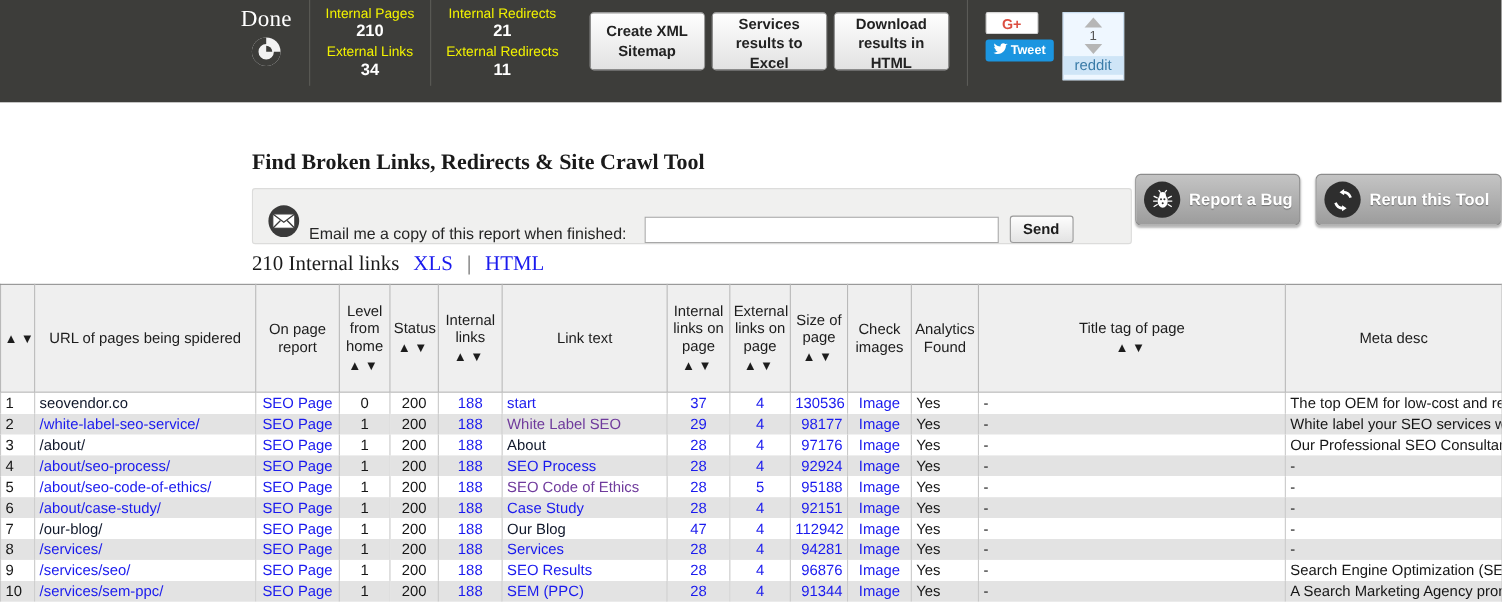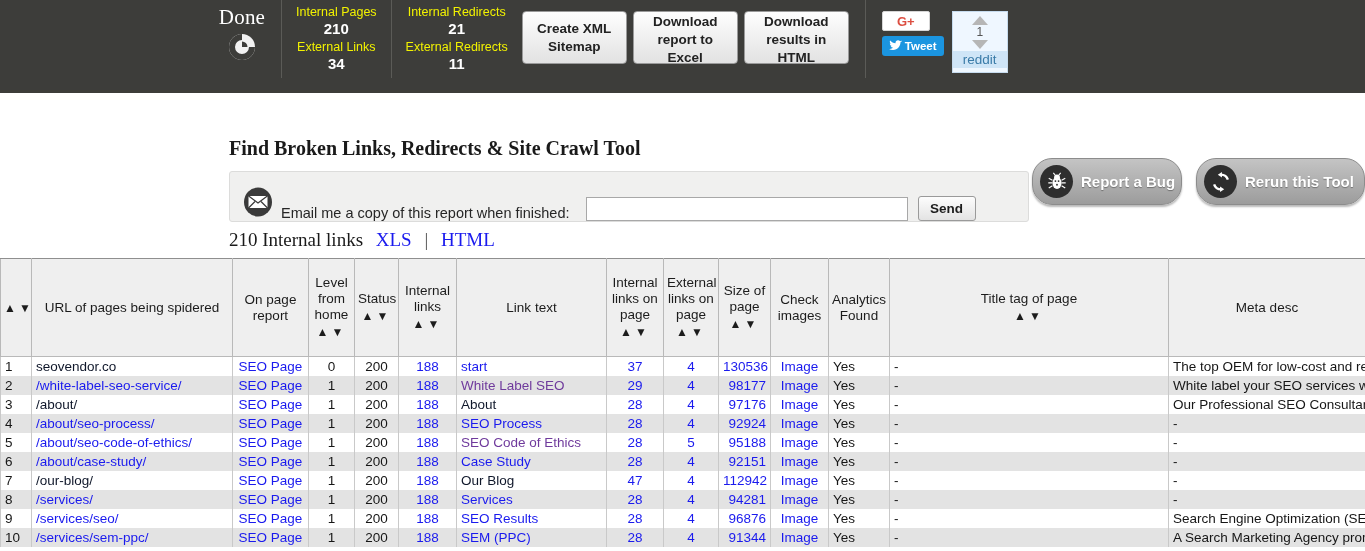--- a/index.html
+++ b/index.html
@@ -40,21 +40,21 @@
   .stat-label {
     color: #f2f200; font-size: 12.5px; font-weight: normal;
     line-height: 16px; white-space: nowrap;
   }
   .stat-value {
     color: #ffffff; font-size: 15px; font-weight: bold;
     line-height: 18px; margin-bottom: 1px;
   }
 
   #button-block {
-    padding-top: 11px;
+    margin-left: 14px; padding-top: 11px;
     display: flex; flex-direction: column; align-items: center;
   }
   #dl-buttons { display: flex; gap: 6px; }
   .dl-btn {
     width: 105px; height: 53px;
     background: linear-gradient(#fefefe, #e2e2e2);
     border: 1px solid #9a9a9a; border-radius: 4px;
     color: #222222; font-size: 13.5px; font-weight: bold;
     line-height: 18px; text-align: center;
     padding-top: 1px; overflow: hidden;
@@ -135,21 +135,21 @@
     background: linear-gradient(#fdfdfd, #e3e3e3);
     border: 1px solid #9a9a9a; border-radius: 3px;
     font-family: "Liberation Sans", sans-serif;
     font-size: 13.5px; font-weight: bold; color: #1c1c1c;
     cursor: pointer;
   }
 
   .action-btn {
     position: absolute; height: 47px;
     background: linear-gradient(#c4c4c4, #9c9c9c);
-    border: 1px solid #8c8c8c; border-radius: 20px;
+    border: 1px solid #8c8c8c; border-radius: 5px;
     box-shadow: 0 2px 2px rgba(0,0,0,.28);
     display: flex; align-items: center; padding: 0 13px 0 7px;
     cursor: pointer;
   }
   .action-btn .btn-label {
     color: #ffffff; font-size: 15px; font-weight: bold;
     margin-left: 8px; text-shadow: 0 1px 1px rgba(0,0,0,.35);
     white-space: nowrap;
   }
   #report-bug-btn { left: 1032px; top: 158px; width: 150px; }
@@ -241,21 +241,21 @@
     <div class="stat-label">Internal Redirects</div>
     <div class="stat-value">21</div>
     <div class="stat-label">External Redirects</div>
     <div class="stat-value">11</div>
   </div>
 
 
   <div id="button-block">
     <div id="dl-buttons">
       <button class="dl-btn">Create XML Sitemap</button>
-      <button class="dl-btn">Download report to Excel</button>
+      <button class="dl-btn">Services results to Excel</button>
       <button class="dl-btn">Download results in HTML</button>
     </div>
   </div>
 
   <div id="social-block">
     <div id="social-stack">
       <div id="gplus-btn">
         <span>G+</span>
       </div>
       <div id="tweet-btn">

